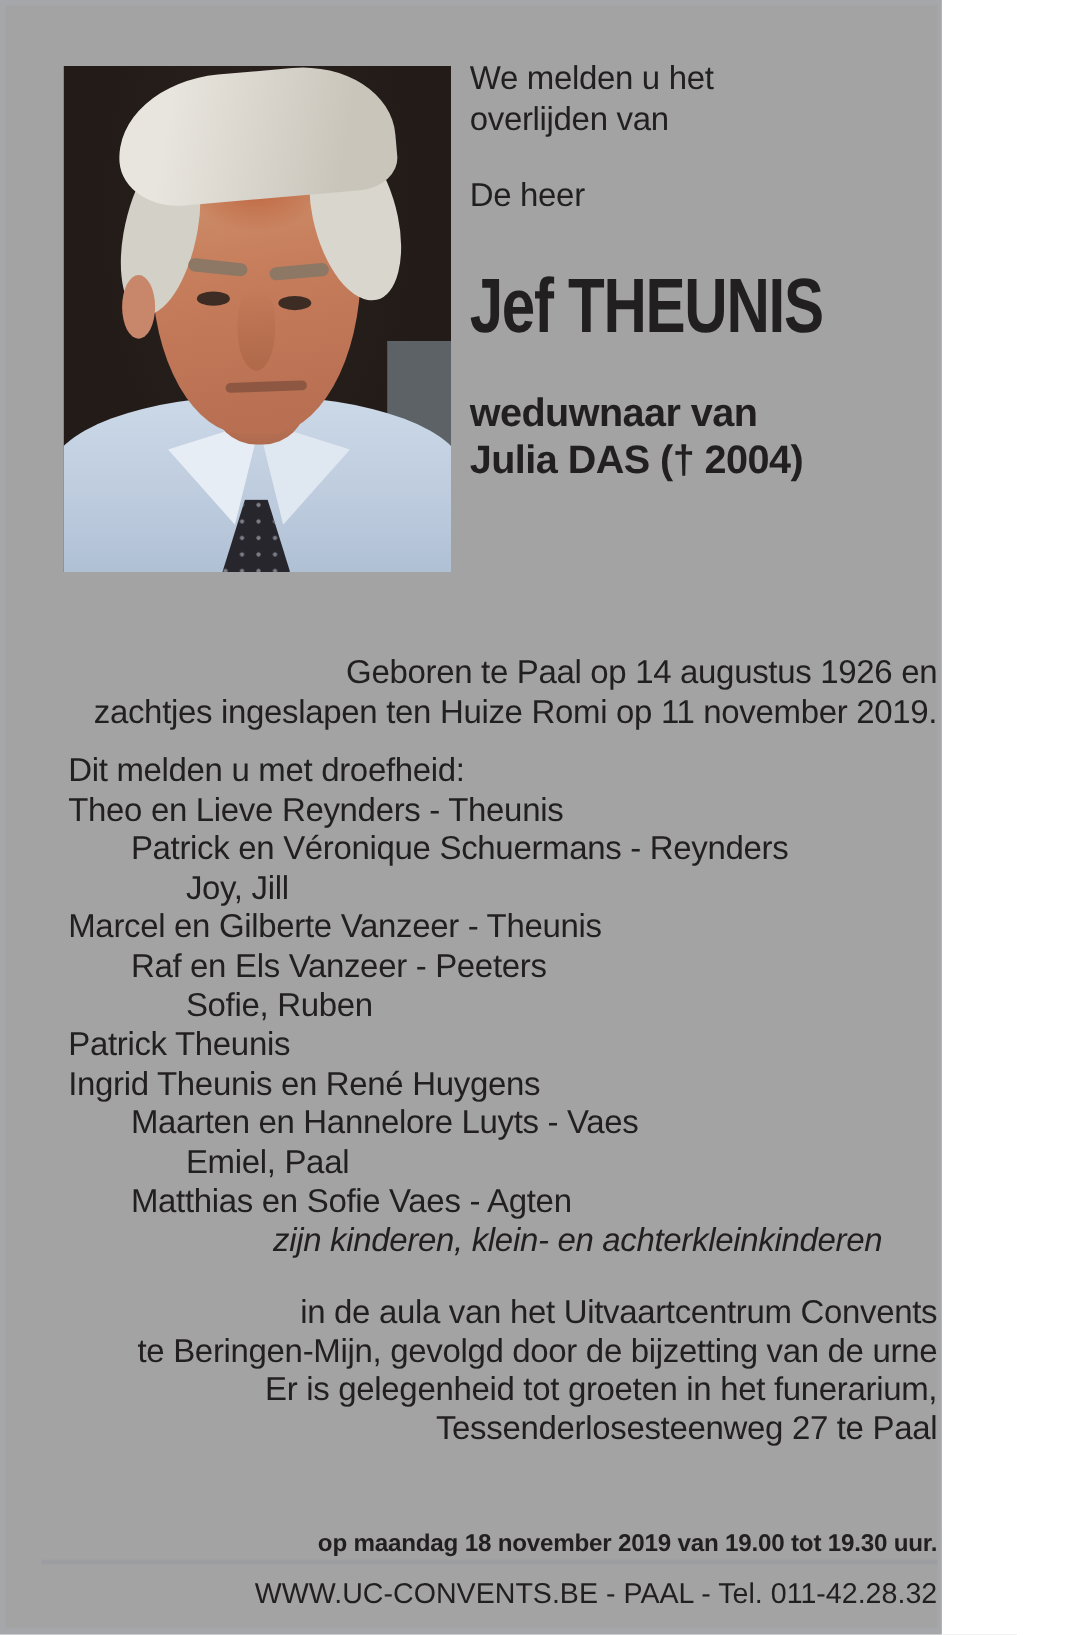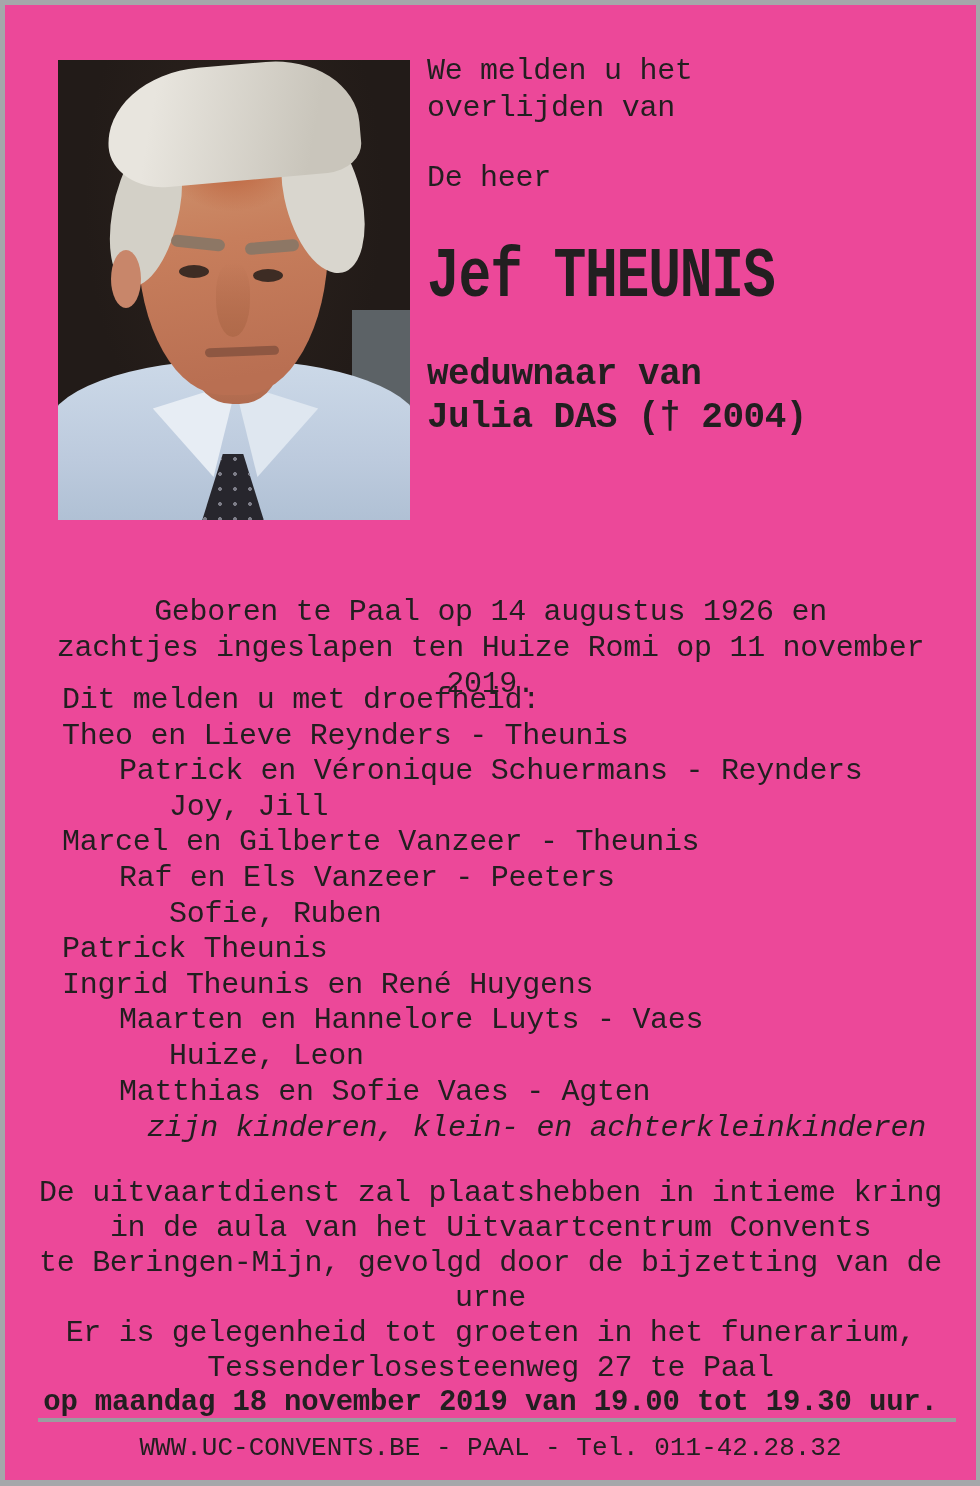--- a/index.html
+++ b/index.html
@@ -1,45 +1,45 @@
 <!DOCTYPE html>
 <html><head>
 <meta charset="utf-8">
 <style>
   html,body{margin:0;padding:0;background:#ffffff;}
   .card{
-    position:relative;width:980px;height:1486px;box-sizing:border-box;
+    position:relative;width:856px;height:1486px;box-sizing:border-box;
     border-style:solid;border-color:#a5a7aa;border-width:5px 4px 6px 5px;
-    background:#ec4899;color:#221f20;overflow:hidden;
-    font-family:Liberation Mono, monospace;letter-spacing:-0.3px;
+    background:#a3a3a3;color:#221f20;overflow:hidden;
+    font-family:Liberation Sans, sans-serif;letter-spacing:-0.3px;
   }
   .abs{position:absolute;}
   .body-txt{font-size:30px;line-height:35.6px;}
-  .centered{left:0;right:0;text-align:center;}
+  .centered{left:0;right:0;text-align:right;}
 
   
   .intro{left:422px;top:48px;font-size:30px;line-height:37px;}
   .salutation{left:422px;top:156px;font-size:30px;}
   .name{
     left:422px;top:238px;font-size:70px;line-height:70px;font-weight:bold;
     letter-spacing:-1.5px;transform:scaleX(0.78);transform-origin:left top;white-space:nowrap;
   }
   .widower{left:422px;top:348px;font-size:36px;line-height:43px;font-weight:bold;letter-spacing:-0.5px;}
   .titles{left:422px;top:475px;font-size:30px;line-height:35.5px;}
 
   .born{top:589px;font-size:30px;line-height:36px;}
 
   .family{left:57px;top:678px;}
   .ind-0{margin-left:0;}
   .ind-1{margin-left:57px;}
   .ind-2{margin-left:107px;}
   .closing{right:50px;top:1106px;font-size:30px;font-style:italic;text-align:left;}
 
   .funeral{top:1171px;font-size:30px;line-height:35px;}
-  .visit{top:1381px;font-size:29px;line-height:34px;font-weight:bold;letter-spacing:-0.2px;}
+  .visit{top:1381px;font-size:22px;line-height:34px;font-weight:bold;letter-spacing:-0.2px;}
   .rule{left:33px;width:918px;top:1413px;height:4px;background:#9b9da0;}
   .footer{top:1426px;font-size:26px;line-height:34px;letter-spacing:0;}
 
   
   .photo{left:53px;top:55px;width:352px;height:460px;overflow:hidden;
          background:radial-gradient(ellipse at 50% 30%, #34282293 0%, rgba(0,0,0,0) 60%), #221b18;}
   .photo *{position:absolute;}
   .bg-band{right:0;top:250px;width:58px;height:210px;background:#5c6266;}
   .bg-panel{right:0;top:360px;width:38px;height:78px;background:#cfd1ce;}
   .shirt{left:-12px;right:-12px;top:300px;bottom:-10px;
@@ -129,28 +129,27 @@
     <div class="ind-0">Dit melden u met droefheid:</div>
     <div class="ind-0">Theo en Lieve Reynders - Theunis</div>
     <div class="ind-1">Patrick en Véronique Schuermans - Reynders</div>
     <div class="ind-2">Joy, Jill</div>
     <div class="ind-0">Marcel en Gilberte Vanzeer - Theunis</div>
     <div class="ind-1">Raf en Els Vanzeer - Peeters</div>
     <div class="ind-2">Sofie, Ruben</div>
     <div class="ind-0">Patrick Theunis</div>
     <div class="ind-0">Ingrid Theunis en René Huygens</div>
     <div class="ind-1">Maarten en Hannelore Luyts - Vaes</div>
-    <div class="ind-2">Huize, Leon</div>
+    <div class="ind-2">Emiel, Paal</div>
     <div class="ind-1">Matthias en Sofie Vaes - Agten</div>
   </div>
 
   <div class="abs closing">zijn kinderen, klein- en achterkleinkinderen</div>
 
   <div class="abs centered funeral">
-    <div>De uitvaartdienst zal plaatshebben in intieme kring</div>
     <div>in de aula van het Uitvaartcentrum Convents</div>
     <div>te Beringen-Mijn, gevolgd door de bijzetting van de urne</div>
     <div>Er is gelegenheid tot groeten in het funerarium,</div>
     <div>Tessenderlosesteenweg 27 te Paal</div>
   </div>
 
   <div class="abs centered visit">op maandag 18 november 2019 van 19.00 tot 19.30 uur.</div>
 
   <div class="abs rule"></div>
 

